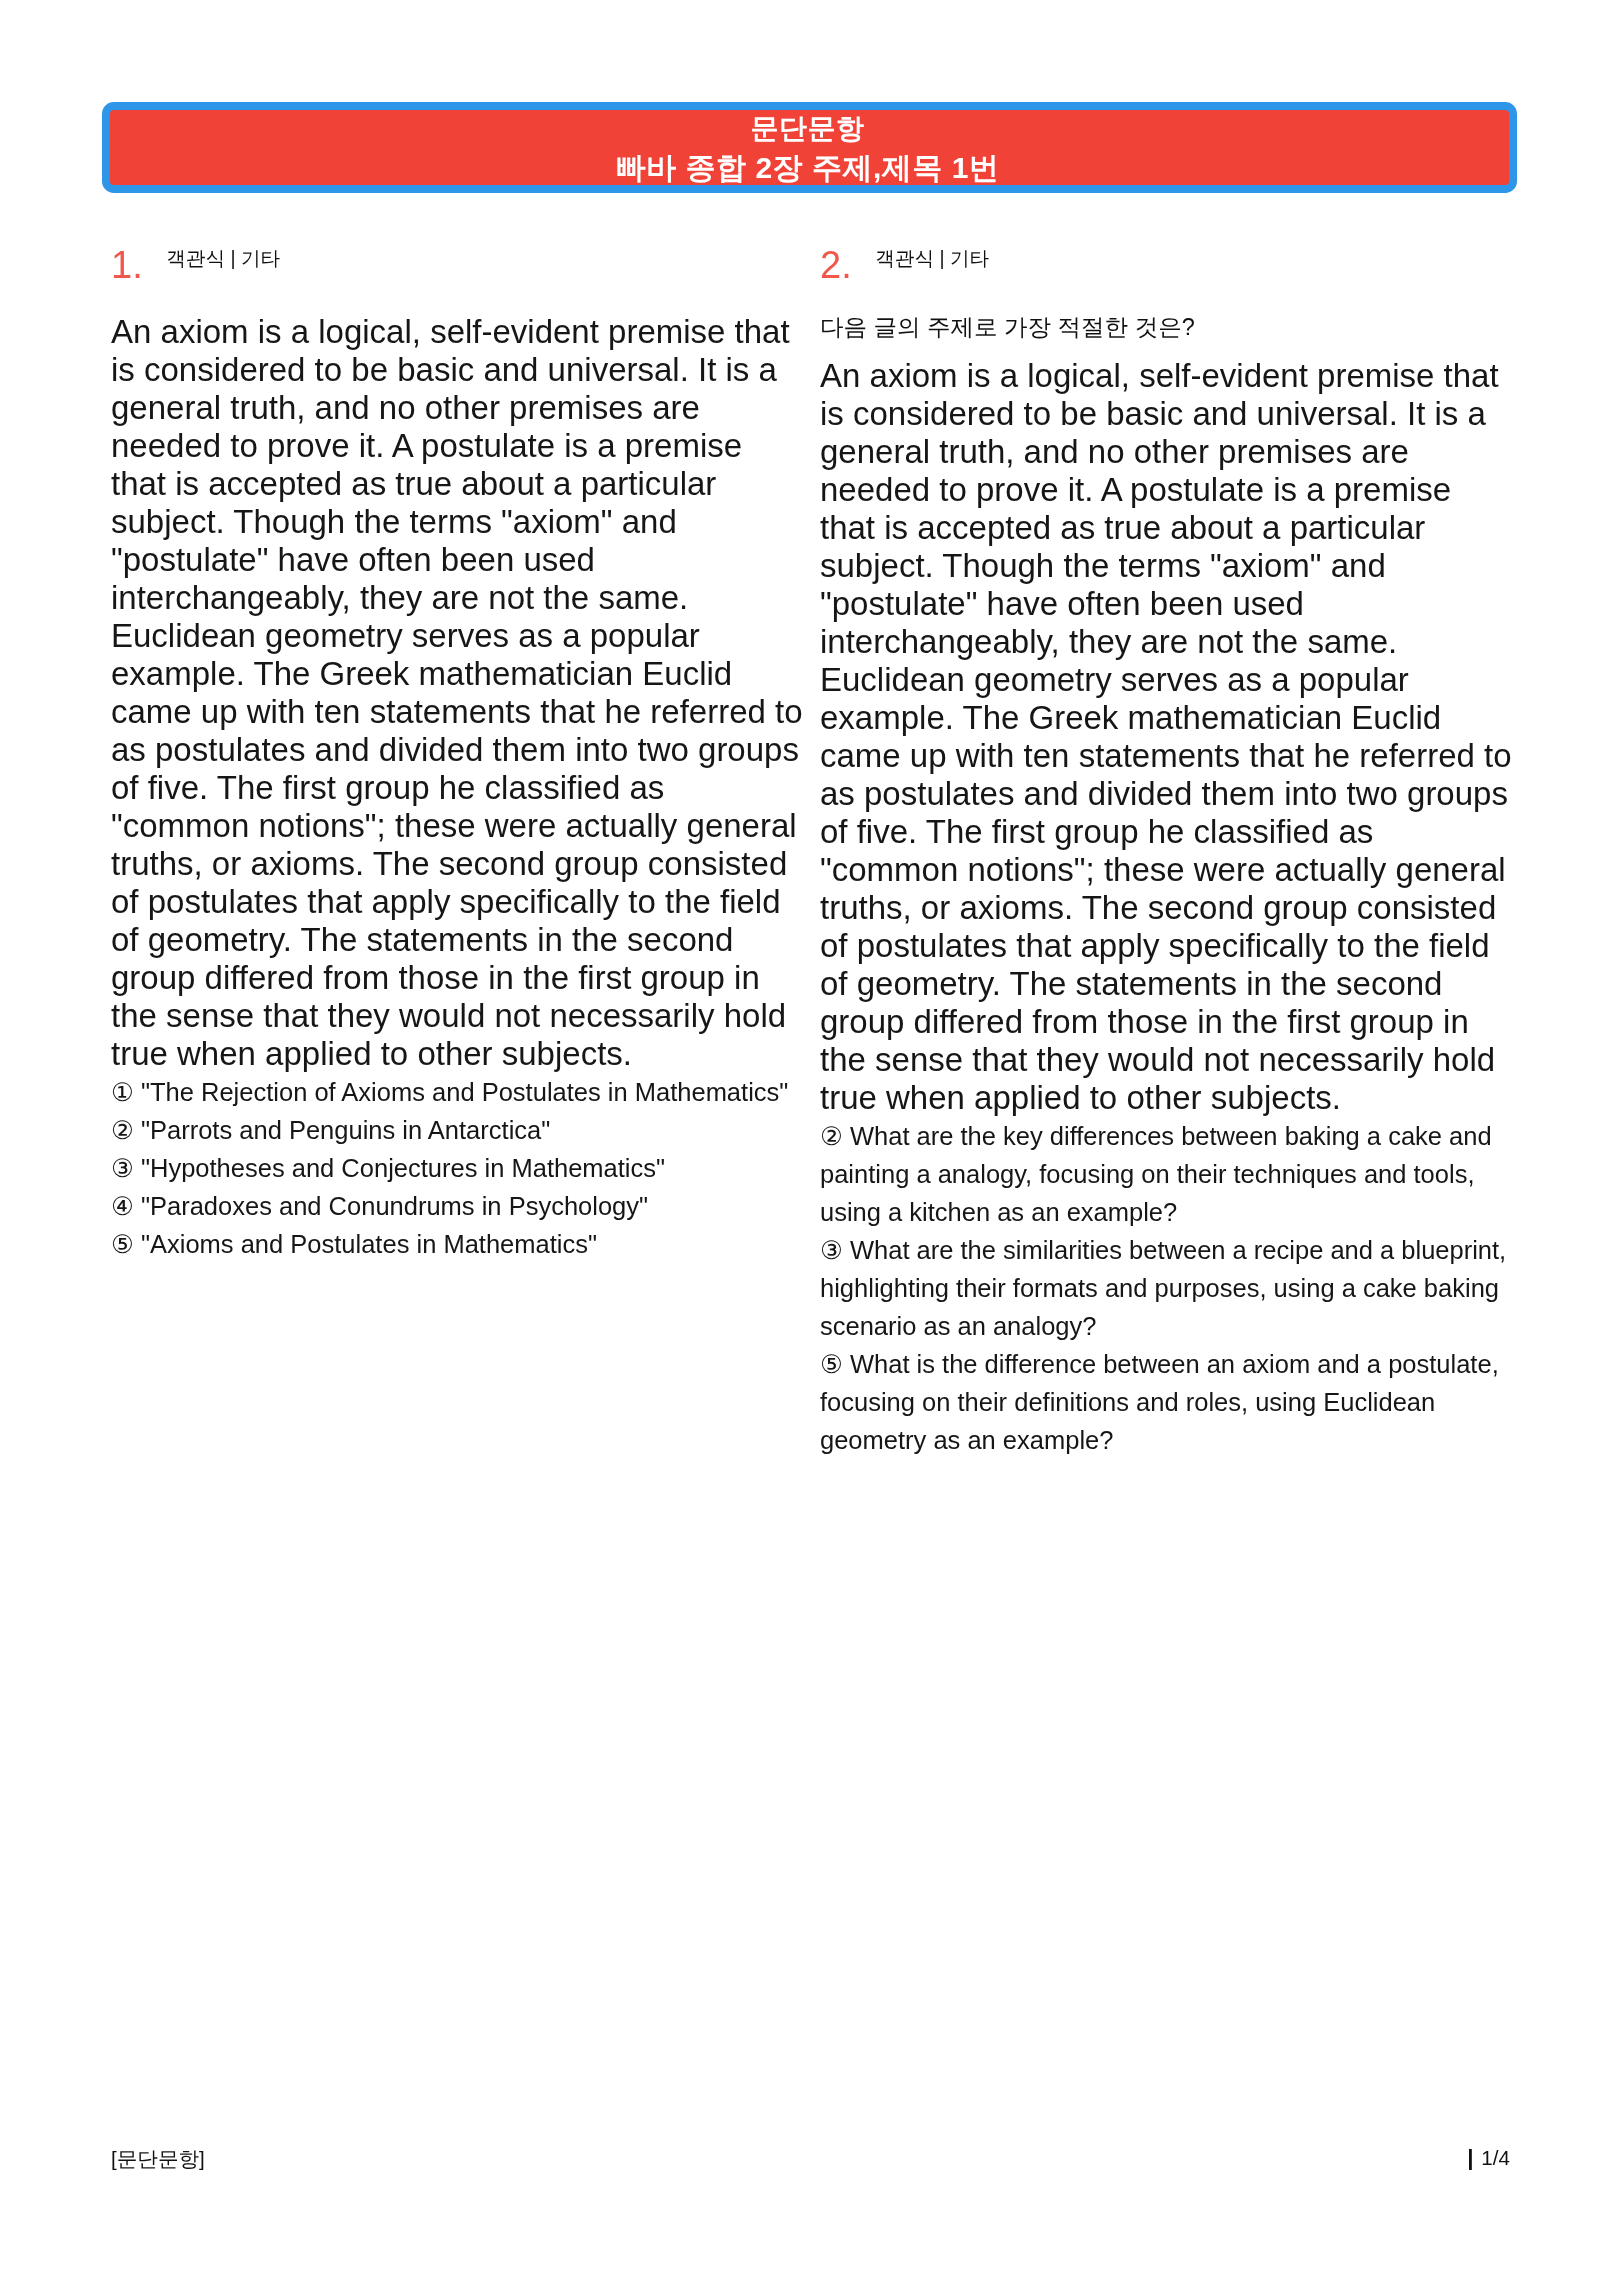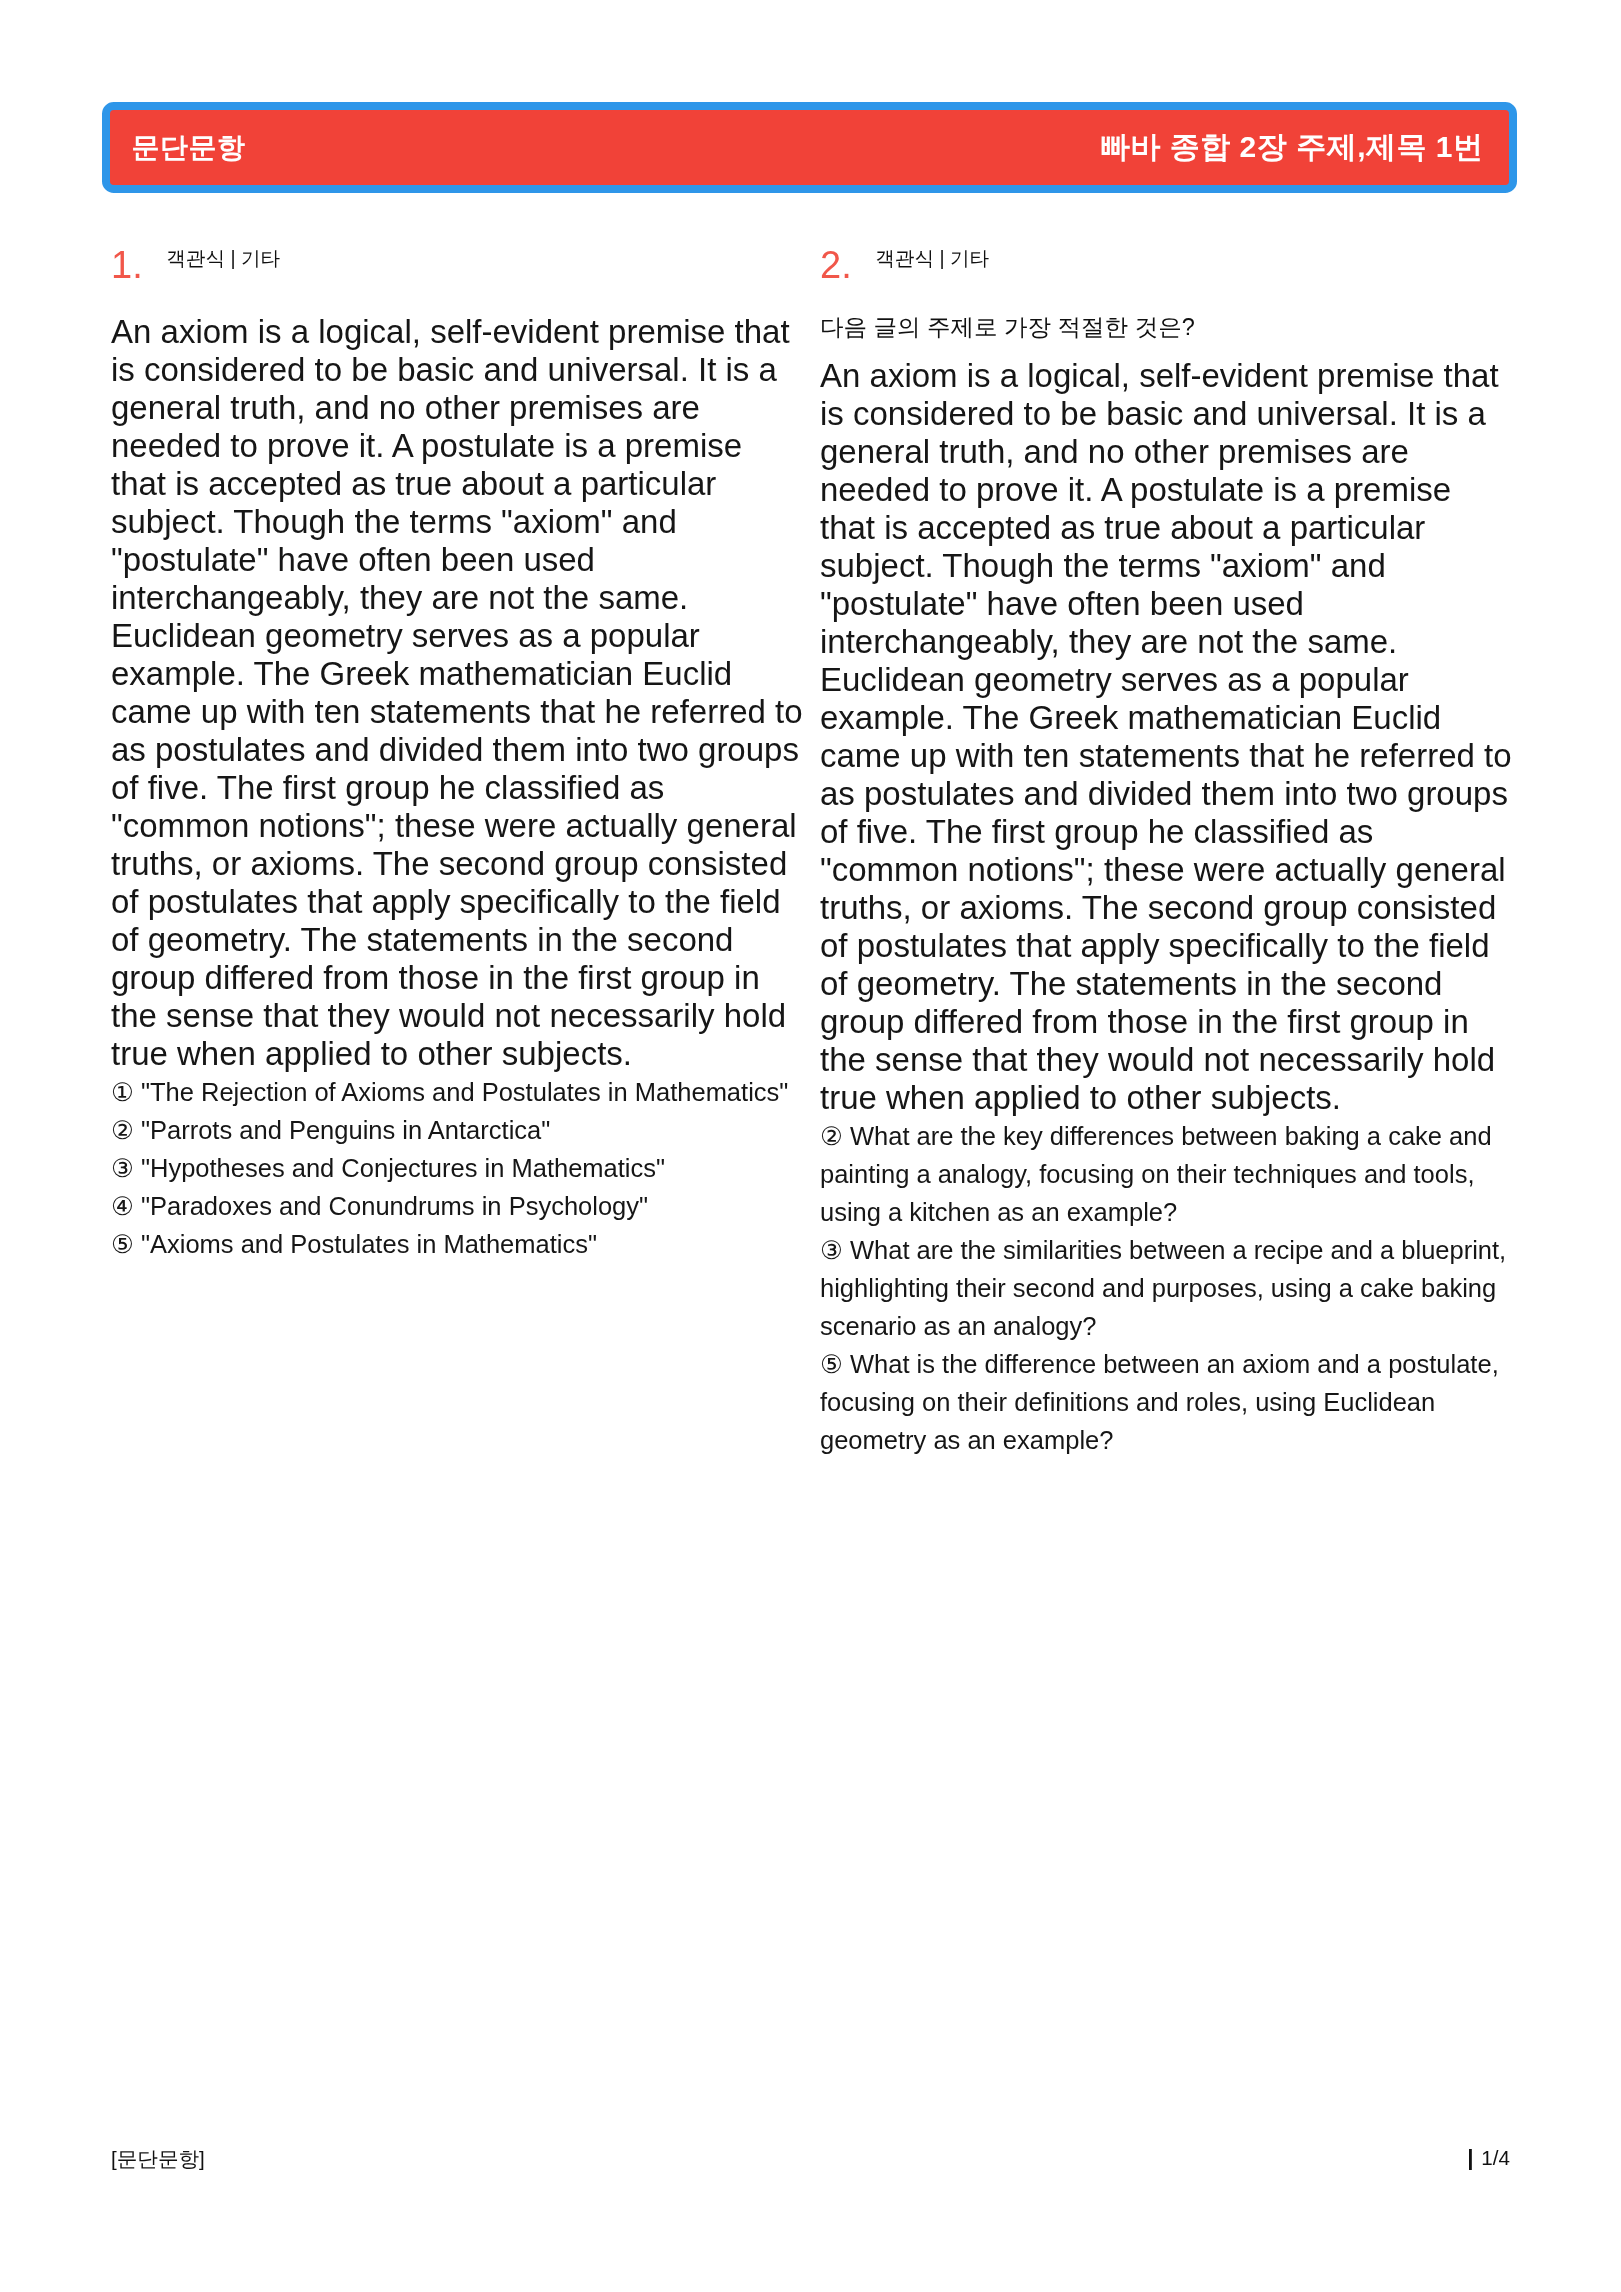--- a/index.html
+++ b/index.html
@@ -20,20 +20,21 @@
     top: 102px;
     width: 1415px;
     height: 91px;
     background: #f14238;
     border: 8.8px solid #2e96e9;
     border-radius: 11.8px;
     display: flex;
     align-items: center;
     justify-content: space-between;
     padding: 0 25.5px 0 21.6px;
+    flex-direction: column;
   }
   .banner .left-title {
     color: #ffffff;
     font-size: 28px;
     font-weight: 700;
     letter-spacing: 0.5px;
   }
   .banner .right-title {
     color: #ffffff;
     font-size: 30px;
@@ -130,21 +131,21 @@
 
 <section class="qcol second">
   <div class="qhead">
     <span class="qnum">2.</span>
     <span class="qtype">객관식 | 기타</span>
   </div>
   <div class="qprompt">다음 글의 주제로 가장 적절한 것은?</div>
   <div class="passage">An axiom is a logical, self-evident premise that is considered to be basic and universal. It is a general truth, and no other premises are needed to prove it. A postulate is a premise that is accepted as true about a particular subject. Though the terms "axiom" and "postulate" have often been used interchangeably, they are not the same. Euclidean geometry serves as a popular example. The Greek mathematician Euclid came up with ten statements that he referred to as postulates and divided them into two groups of five. The first group he classified as "common notions"; these were actually general truths, or axioms. The second group consisted of postulates that apply specifically to the field of geometry. The statements in the second group differed from those in the first group in the sense that they would not necessarily hold true when applied to other subjects.</div>
   <ul class="choices">
     <li>② What are the key differences between baking a cake and painting a analogy, focusing on their techniques and tools, using a kitchen as an example?</li>
-    <li>③ What are the similarities between a recipe and a blueprint, highlighting their second and purposes, using a cake baking scenario as an analogy?</li>
+    <li>③ What are the similarities between a recipe and a blueprint, highlighting their formats and purposes, using a cake baking scenario as an analogy?</li>
     <li>⑤ What is the difference between an axiom and a postulate, focusing on their definitions and roles, using Euclidean geometry as an example?</li>
   </ul>
 </section>
 
 <div class="footer">
   <span>[문단문항]</span>
   <span class="page-indicator">
     <span class="bar">|</span>
     <span>1/4</span>
   </span>

